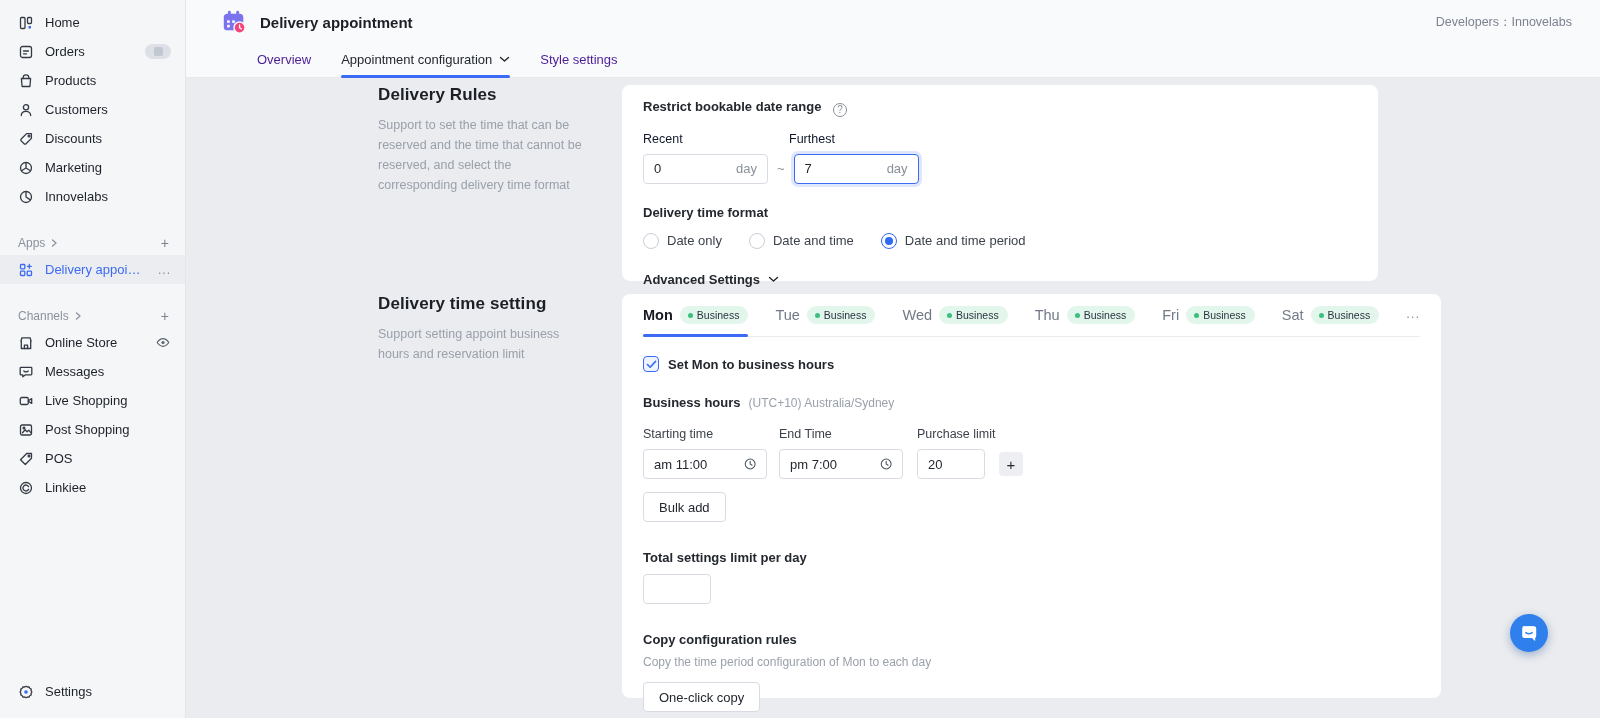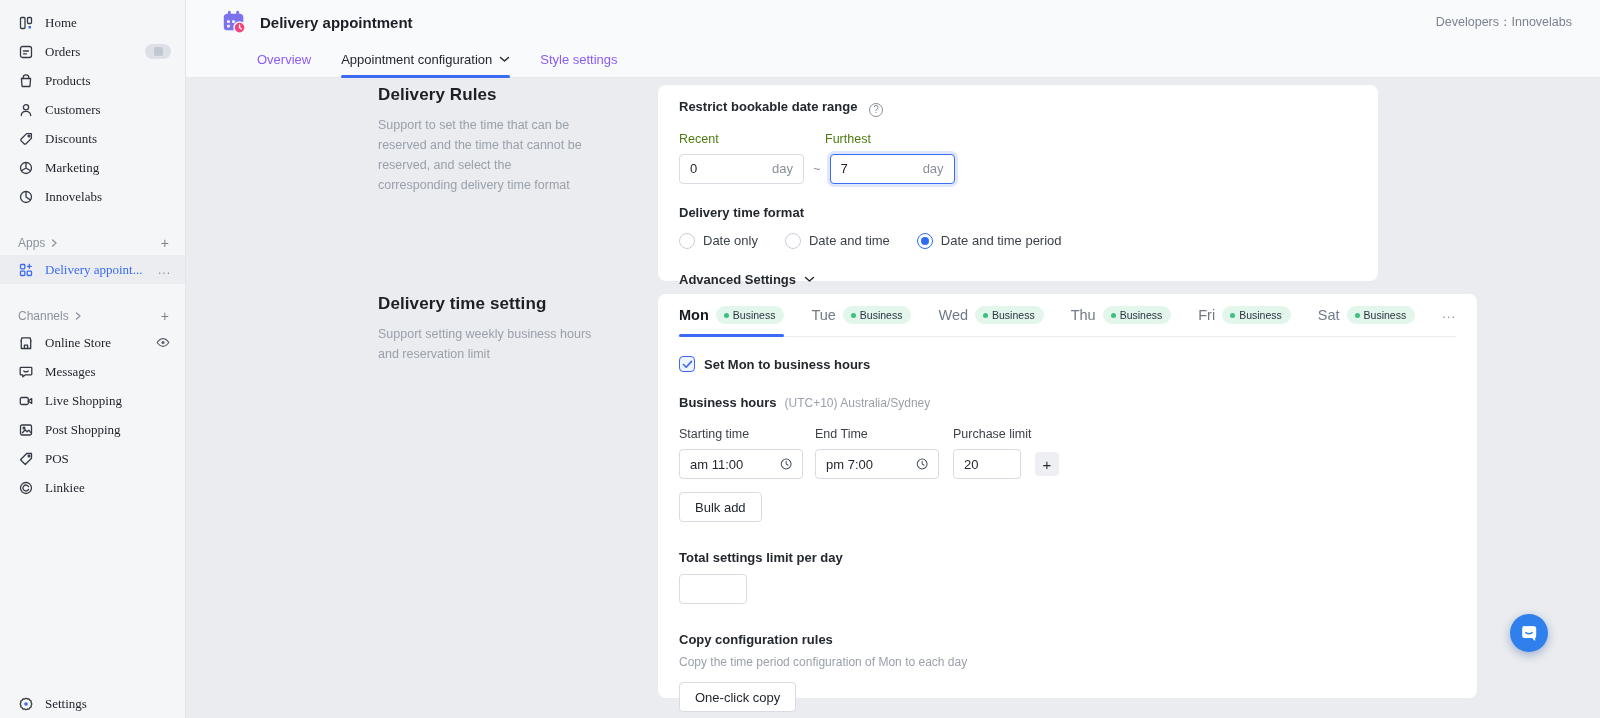--- a/index.html
+++ b/index.html
@@ -3,56 +3,56 @@
 <meta charset="utf-8">
 <style>
   * { margin:0; padding:0; box-sizing:border-box; }
   html,body { width:1600px; height:718px; overflow:hidden; }
   body { font-family:"Liberation Sans", sans-serif; display:flex; background:#eaecef; color:#1d2129; position:relative; }
 
   
   .sidebar { width:186px; min-width:186px; background:#f5f6f8; border-right:1px solid #e3e5e9; display:flex; flex-direction:column; padding-top:8px; height:718px; }
   .side-item { height:29px; display:flex; align-items:center; padding:0 14px 0 18px; gap:11px; font-size:13px; color:#1d2129; cursor:pointer; }
   .side-item svg { flex:0 0 16px; }
-  .side-item .lbl { flex:1; white-space:nowrap; overflow:hidden; text-overflow:ellipsis;font-family:Liberation Serif, serif; }
+  .side-item .lbl { flex:1; white-space:nowrap; overflow:hidden; text-overflow:ellipsis; }
   .section-head { height:24px; margin-top:20px; display:flex; align-items:center; padding:0 16px 0 18px; font-size:12px; color:#8b919c; }
   .section-head .lbl { margin-right:4px; }
   .section-head .grow { flex:1; }
   .plus-txt { color:#7d8490; font-size:14px; cursor:pointer; }
   .app-selected { background:#ecedf1; color:#3b6af5; font-weight:400; }
   .app-selected .lbl { color:#3b6af5; }
   .more-dots { color:#8b919c; letter-spacing:1px; font-size:12px; cursor:pointer; }
   .orders-pill { width:26px; height:15px; background:#dde0e6; border-radius:8px; display:flex; align-items:center; justify-content:center; }
   .orders-pill i { display:block; width:9px; height:9px; background:#c2c8d1; border-radius:2px; }
   .side-spacer { flex:1; }
-  .settings-item { }
+  .settings-item { margin-bottom:12px; }
 
   
   .main { flex:1; display:flex; flex-direction:column; height:718px; }
   .topbar { height:44px; background:#f9fafb; display:flex; align-items:center; padding:0 28px 0 35px; }
   .app-title { font-size:15px; font-weight:bold; color:#1c2026; margin-left:13px; }
   .account { margin-left:auto; font-size:12.5px; color:#7b8290; }
   .tabsbar { height:34px; background:#f9fafb; display:flex; align-items:flex-end; padding-left:71px; gap:30px; border-bottom:1px solid #e7e9ec; }
-  .tab { padding-bottom:10px; font-size:13px; color:#8b5cf6; cursor:pointer; position:relative; display:flex; align-items:center; gap:7px; }
+  .tab { padding-bottom:10px; font-size:13px; color:#4c1d95; cursor:pointer; position:relative; display:flex; align-items:center; gap:7px; }
   .tab.active { color:#23272e; }
   .tab.active::after { content:""; position:absolute; left:0; right:0; bottom:-1px; height:3px; background:#3b6af5; border-radius:2px; }
 
   .content { flex:1; overflow:hidden; padding:7px 0 0 192px; }
-  .row { display:flex; width:1000px; margin-bottom:13px;gap:36px; }
+  .row { display:flex; width:1000px; margin-bottom:13px; }
   .leftcol { width:244px; min-width:244px; padding-right:28px; padding-top:0; }
   .leftcol h2 { font-size:17px; font-weight:bold; color:#1c2026; margin-bottom:10px; letter-spacing:.1px; }
   .leftcol p { font-size:12.5px; color:#9aa1ab; line-height:1.6; max-width:218px; }
   .card { flex:1; background:#fff; border-radius:8px; padding:12px 21px; }
   .card1 { height:196px; }
   .card2 { height:404px; }
 
   .bold-label { font-size:13px; font-weight:bold; color:#23272e; }
   .help-circle { display:inline-flex; width:14px; height:14px; border:1px solid #8a9099; border-radius:50%; color:#8a9099; font-size:10px; align-items:center; justify-content:center; margin-left:7px; vertical-align:-2px; cursor:pointer; font-weight:normal; }
 
-  .range-labels { display:flex; margin-top:15px; font-size:12.5px; color:#4d7c0f; }
+  .range-labels { display:flex; margin-top:15px; font-size:12.5px; color:#0f172a; }
   .range-labels .c1 { width:146px; }
   .range-inputs { display:flex; align-items:center; margin-top:8px; }
   .ibox { height:30px; border:1px solid #d8dce2; border-radius:4px; background:#fff; display:flex; align-items:center; padding:0 10px; font-size:13px; color:#23272e; }
   .ibox input { border:none; outline:none; font-size:13px; color:#23272e; width:100%; min-width:0; font-family:inherit; background:transparent; }
   .day-box { width:125px; }
   .day-suffix { color:#8a9099; margin-left:6px; }
   .focused { border-color:#3b6af5; box-shadow:0 0 0 3px rgba(59,106,245,.16); }
   .tilde { margin:0 9px; color:#8a9099; font-size:13px; }
 
   .fmt-label { margin-top:21px; }
@@ -336,21 +336,21 @@
           <svg width="11" height="7" viewBox="0 0 11 7" style="stroke:#23272e;fill:none;stroke-width:1.4;stroke-linecap:round;stroke-linejoin:round">
               <path d="M1.5 1.5 L5.5 5 L9.5 1.5"></path>
             </svg>
         </div>
       </div>
     </div>
 
     <div class="row">
       <div class="leftcol">
         <h2>Delivery time setting</h2>
-        <p>Support setting weekly business hours and reservation limit</p>
+        <p>Support setting appoint business hours and reservation limit</p>
       </div>
       <div class="card card2">
 
         <div class="daytabs">
           <div class="daytab active">
             <span>Mon</span>
             <span class="badge">Business</span>
           </div>
           <div class="daytab">
             <span>Tue</span>

